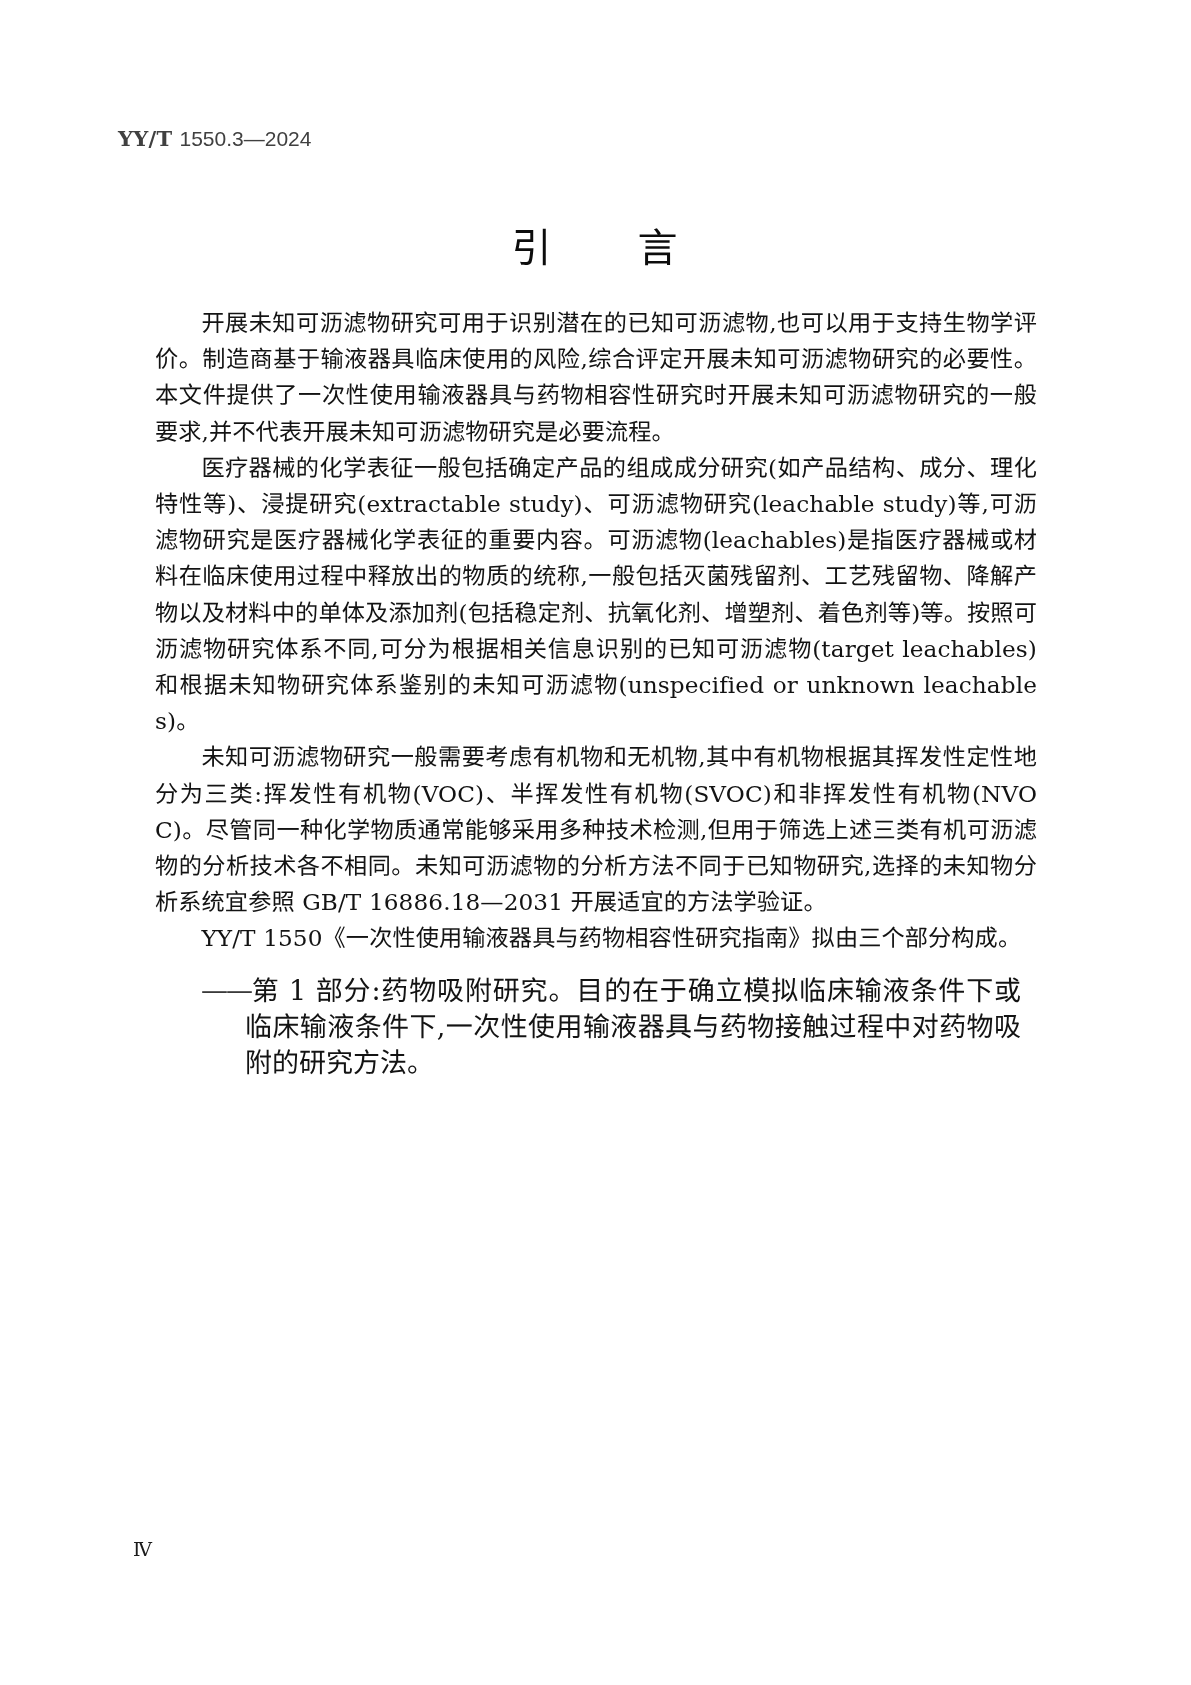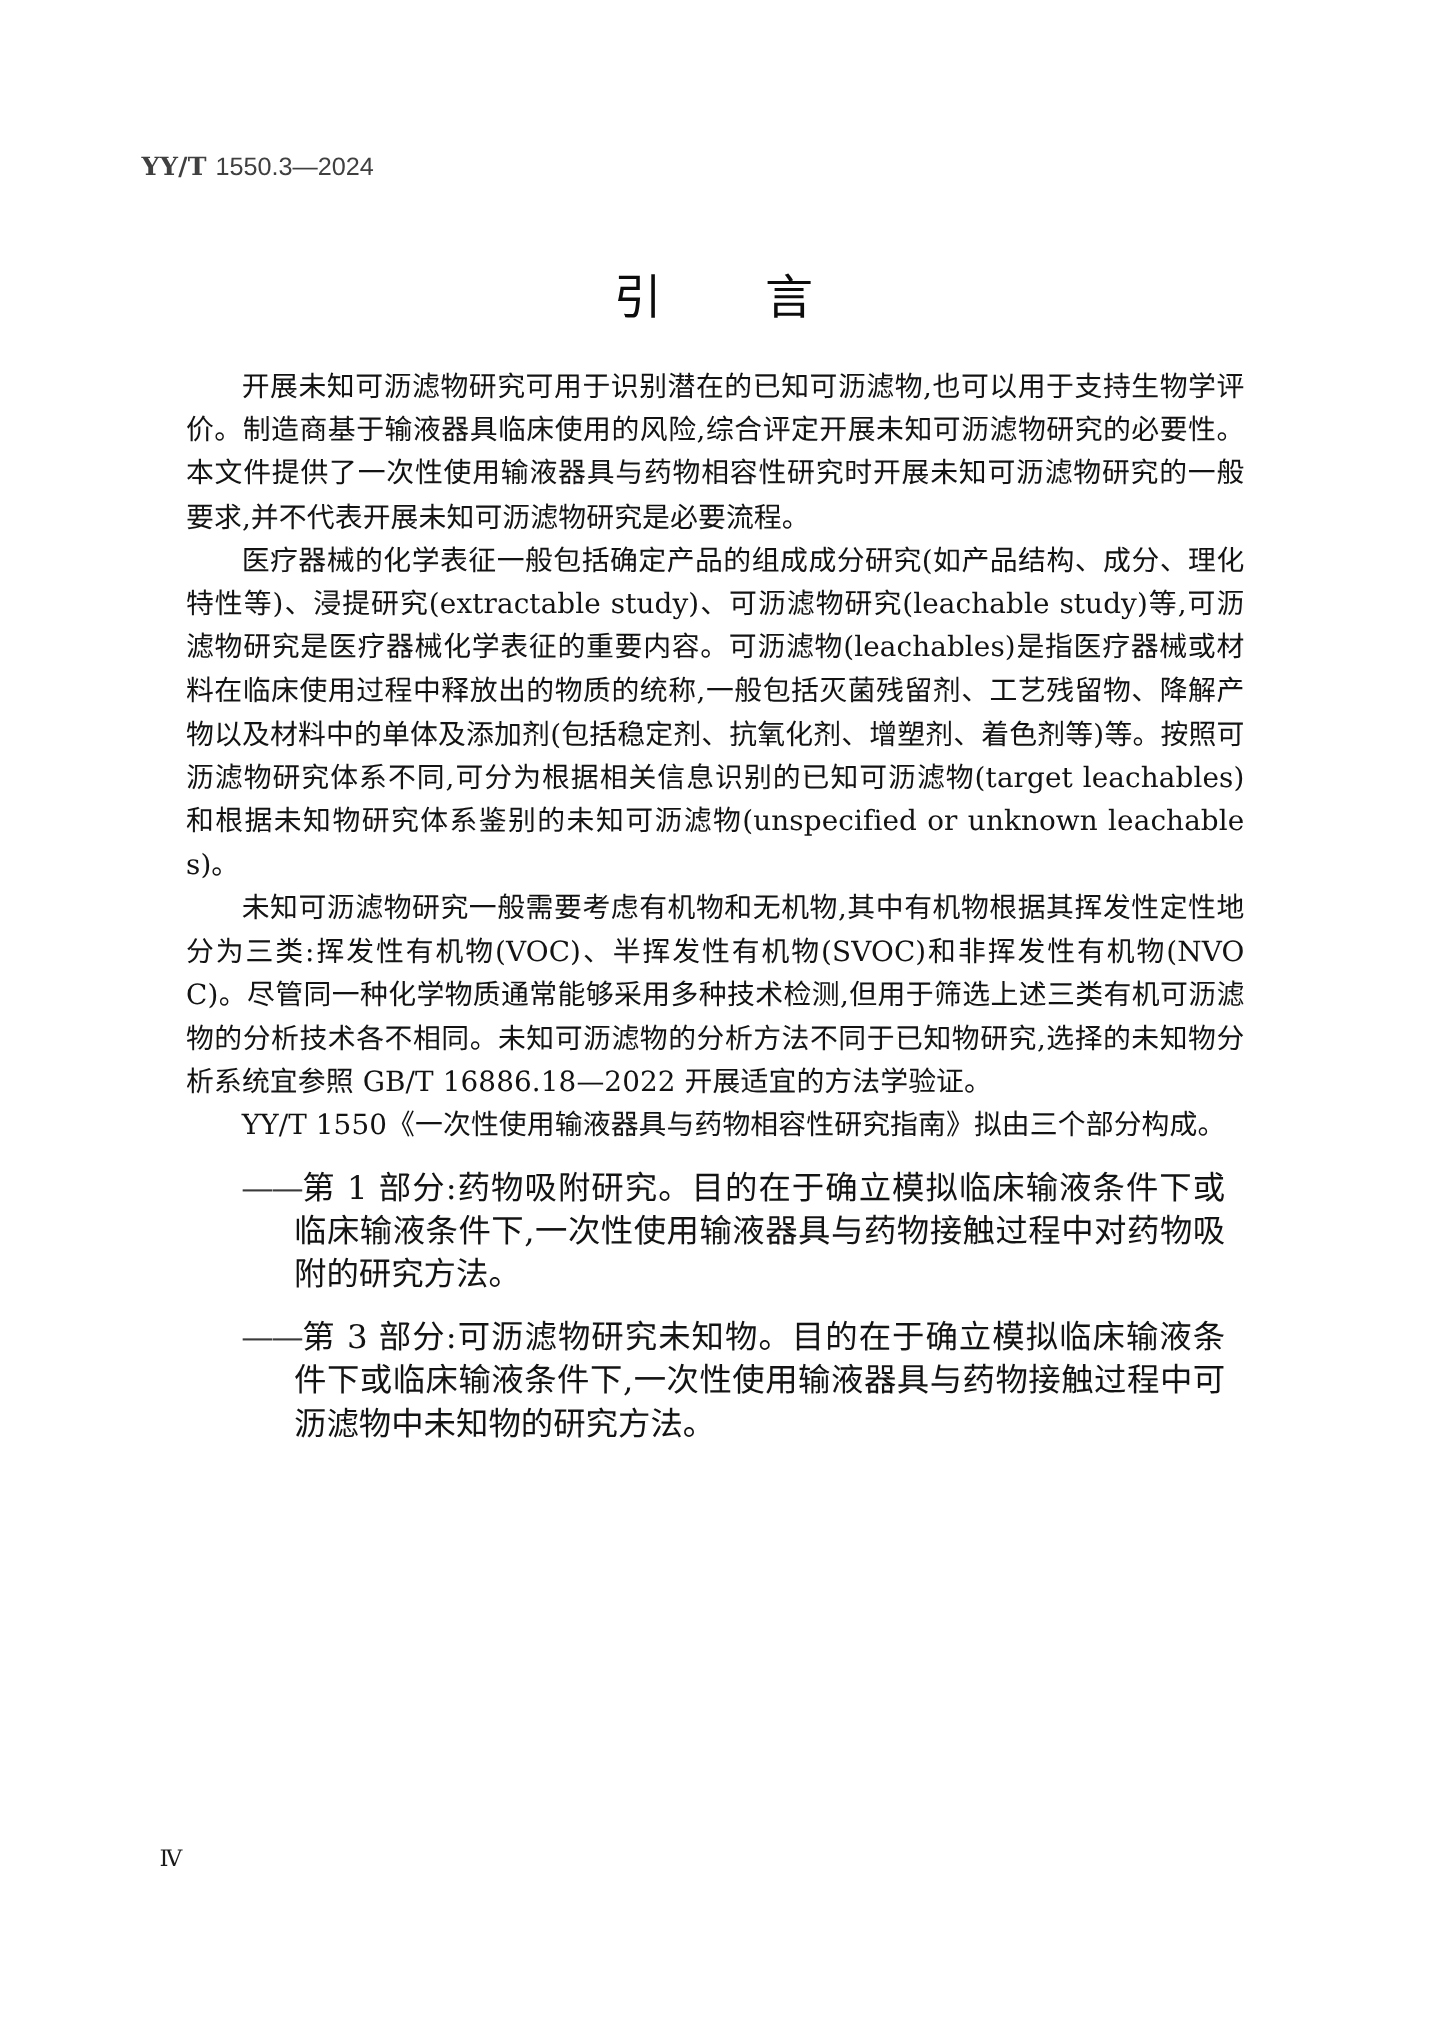--- a/index.html
+++ b/index.html
@@ -114,25 +114,24 @@
   <div class="doc-header">
     <span class="std-prefix">YY/T</span><span class="std-number">1550.3—2024</span>
   </div>
 
   <div class="section-title">引　　言</div>
 
   <div class="body-col">
 
     <p class="para">开展未知可沥滤物研究可用于识别潜在的已知可沥滤物,也可以用于支持生物学评价。制造商基于输液器具临床使用的风险,综合评定开展未知可沥滤物研究的必要性。本文件提供了一次性使用输液器具与药物相容性研究时开展未知可沥滤物研究的一般要求,并不代表开展未知可沥滤物研究是必要流程。</p>
     <p class="para">医疗器械的化学表征一般包括确定产品的组成成分研究(如产品结构、成分、理化特性等)、浸提研究(extractable study)、可沥滤物研究(leachable study)等,可沥滤物研究是医疗器械化学表征的重要内容。可沥滤物(leachables)是指医疗器械或材料在临床使用过程中释放出的物质的统称,一般包括灭菌残留剂、工艺残留物、降解产物以及材料中的单体及添加剂(包括稳定剂、抗氧化剂、增塑剂、着色剂等)等。按照可沥滤物研究体系不同,可分为根据相关信息识别的已知可沥滤物(target leachables)和根据未知物研究体系鉴别的未知可沥滤物(unspecified or unknown leachables)。</p>
-    <p class="para">未知可沥滤物研究一般需要考虑有机物和无机物,其中有机物根据其挥发性定性地分为三类:挥发性有机物(VOC)、半挥发性有机物(SVOC)和非挥发性有机物(NVOC)。尽管同一种化学物质通常能够采用多种技术检测,但用于筛选上述三类有机可沥滤物的分析技术各不相同。未知可沥滤物的分析方法不同于已知物研究,选择的未知物分析系统宜参照 GB/T 16886.18—2022 开展适宜的方法学验证。</p>
+    <p class="para">未知可沥滤物研究一般需要考虑有机物和无机物,其中有机物根据其挥发性定性地分为三类:挥发性有机物(VOC)、半挥发性有机物(SVOC)和非挥发性有机物(NVOC)。尽管同一种化学物质通常能够采用多种技术检测,但用于筛选上述三类有机可沥滤物的分析技术各不相同。未知可沥滤物的分析方法不同于已知物研究,选择的未知物分析系统宜参照 GB/T 16886.18—2031 开展适宜的方法学验证。</p>
     <p class="para">YY/T 1550《一次性使用输液器具与药物相容性研究指南》拟由三个部分构成。</p>
 
     <p class="dash-item"><span class="dash">——</span><span>第 1 部分:药物吸附研究。目的在于确立模拟临床输液条件下或临床输液条件下,一次性使用输液器具与药物接触过程中对药物吸附的研究方法。</span></p>
 
 
-    <p class="dash-item"><span class="dash">——</span><span>第 3 部分:可沥滤物研究未知物。目的在于确立模拟临床输液条件下或临床输液条件下,一次性使用输液器具与药物接触过程中可沥滤物中未知物的研究方法。</span></p>
 
   </div>
 
   <div class="folio">Ⅳ</div>
 
 </div>
 
 </body></html>

